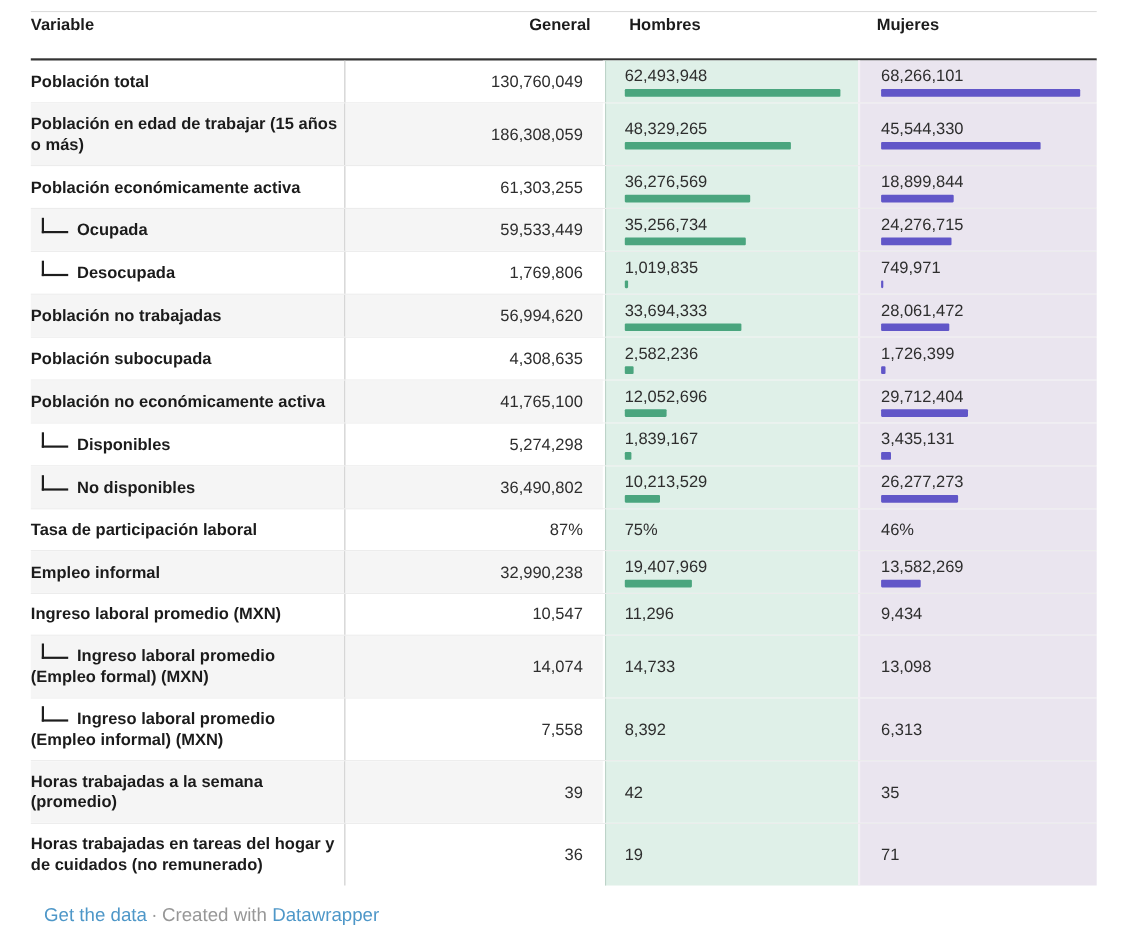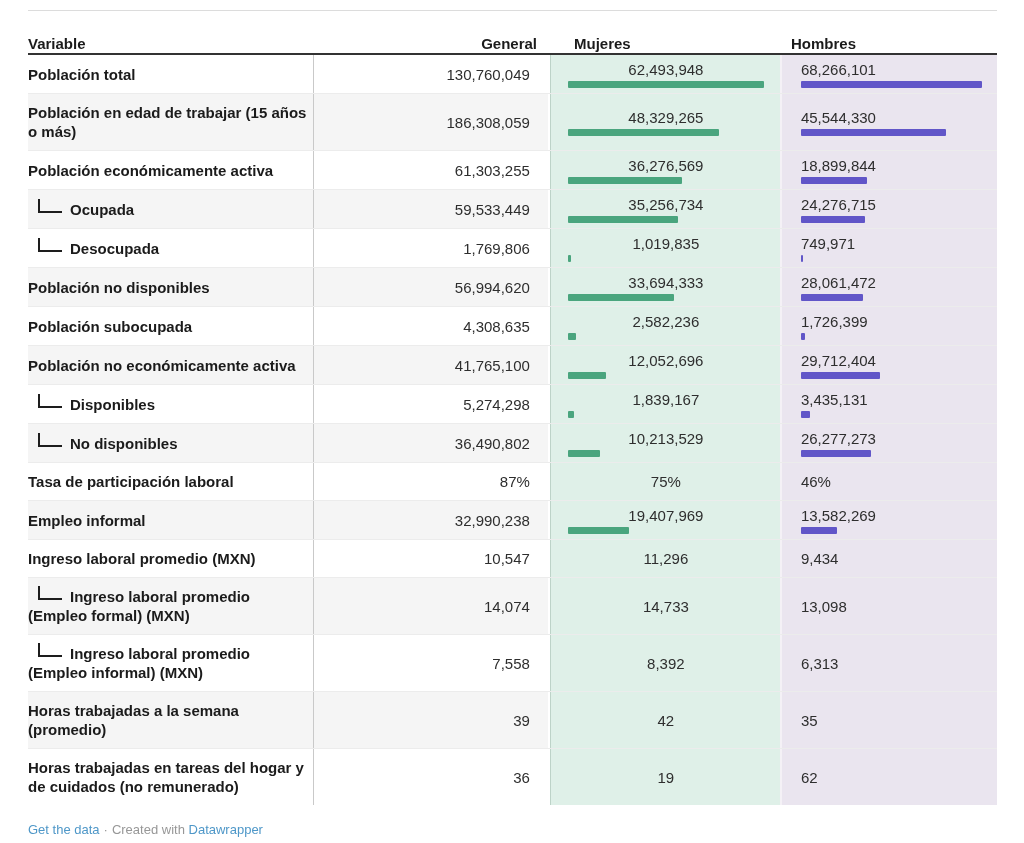--- a/index.html
+++ b/index.html
@@ -14,21 +14,21 @@
     margin: 10px 27px 0 28px;
   }
   
   .thead {
     display: flex;
     border-top: 1px solid #dcdcdc;
     border-bottom: 2px solid #333333;
     height: 45px;
     align-items: flex-end;
     box-sizing: border-box;
-    padding-bottom: 1px;
+    padding-bottom: 22px;
   }
   .th {
     font-size: 15px;
     font-weight: 700;
     color: #1b1b1b;
     box-sizing: border-box;
   }
   .th.c-var   { width: 289px; padding-left: 0; }
   .th.c-gen   { width: 238px; text-align: right; padding-right: 18px; margin-top: 48px; }
   .th.c-hom   { width: 223px; padding-left: 17px; }
@@ -73,21 +73,20 @@
     font-size: 15px;
     color: #2e2e2e;
     text-align: right;
     border-right: 2px solid #ffffff;
   }
   .cell-hom {
     width: 232px;
     padding: 5px 16px 5px 17px;
     background: var(--c-bg-h, #dff0e8);
     border-left: 1px solid #bdd3c8;
-    text-align: center;
   }
   .cell-muj {
     width: 219px;
     padding: 5px 15px 5px 19px;
     background: var(--c-bg-m, #eae5ef);
     border-left: 2px solid #f4f1f6;
   }
   .num {
     font-size: 15px;
     line-height: 19px;
@@ -95,40 +94,40 @@
   }
   .bar-track { width: 100%; margin-top: 2px; }
   .bar {
     height: 7px;
     border-radius: 1px;
   }
   .bar.h { background: var(--c-bar-h, #4aa57e); }
   .bar.m { background: var(--c-bar-m, #6156c8); }
   
   .footer {
-    margin: 17px 0 0 28px;
-    font-size: 13px;
+    margin: 17px 0 0 40px;
+    font-size: 17px;
     color: #979797;
   }
   .footer a {
     color: var(--c-link, #4e97c8);
     text-decoration: none;
     cursor: pointer;
   }
   .footer .sep { margin: 0 4px; }
 </style>
 </head>
 <body>
 
 <div class="chart-wrap">
   <div class="thead">
     <div class="th c-var">Variable</div>
     <div class="th c-gen">General</div>
+    <div class="th c-hom">Hombres</div>
     <div class="th c-muj">Mujeres</div>
-    <div class="th c-hom">Hombres</div>
   </div>
   <div>
       <div class="row">
         <div class="cell cell-var">
           <div>Población total</div>
         </div>
         <div class="cell cell-gen">
           <span class="num">130,760,049</span>
         </div>
         <div class="cell cell-hom">
@@ -219,21 +218,21 @@
         </div>
         <div class="cell cell-muj">
           <div class="num">749,971</div>
           <div class="bar-track">
             <div class="bar m" style="width: 1.0986%;"></div>
           </div>
         </div>
       </div>
       <div class="row stripe">
         <div class="cell cell-var">
-          <div>Población no disponibles</div>
+          <div>Población no trabajadas</div>
         </div>
         <div class="cell cell-gen">
           <span class="num">56,994,620</span>
         </div>
         <div class="cell cell-hom">
           <div class="num">33,694,333</div>
           <div class="bar-track">
             <div class="bar h" style="width: 53.9162%;"></div>
           </div>
         </div>
@@ -418,21 +417,21 @@
         <div class="cell cell-var">
           <div>Horas trabajadas en tareas del hogar y de cuidados (no remunerado)</div>
         </div>
         <div class="cell cell-gen">
           <span class="num">36</span>
         </div>
         <div class="cell cell-hom">
           <div class="num">19</div>
         </div>
         <div class="cell cell-muj">
-          <div class="num">62</div>
+          <div class="num">71</div>
         </div>
       </div>
     </div>
 </div>
 
 <div class="footer">
   <a>Get the data</a><span class="sep">·</span><span>Created with</span>
   <a>Datawrapper</a>
 </div>
 

